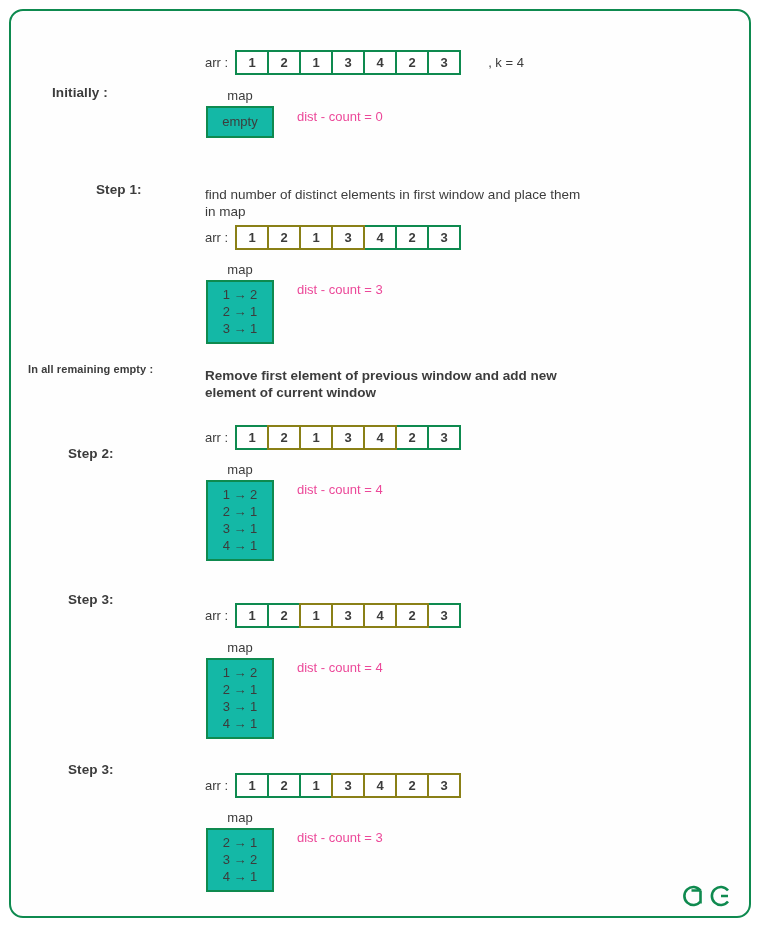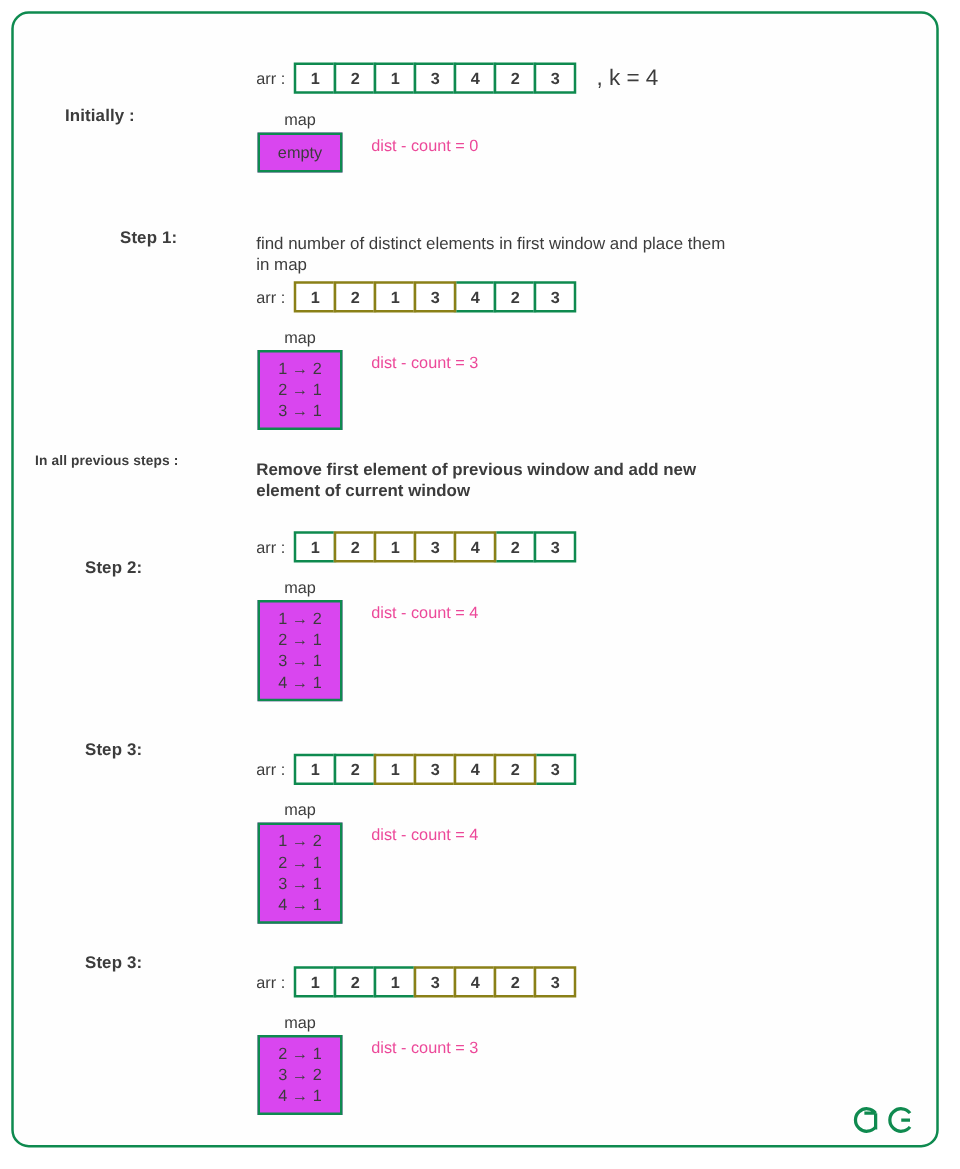--- a/index.html
+++ b/index.html
@@ -78,23 +78,23 @@
     color: #3c3c3c;
     background: #ffffff;
   }
   .cell:first-child { margin-left: 0; }
   .cell.hl {
     border-color: #8a8017;
     position: relative;
     z-index: 2;
   }
   .arr-suffix {
-    font-size: 18px;
-    color: #3c3c3c;
-    margin-left: 16px;
+    font-size: 13px;
+    color: #3c3c3c;
+    margin-left: 27px;
     white-space: nowrap;
   }
 
   
   .map-block {
     position: absolute;
     display: flex;
     align-items: flex-start;
   }
   .map-col {
@@ -104,21 +104,21 @@
     width: 70px;
   }
   .map-title {
     font-size: 13px;
     color: #3c3c3c;
     margin-bottom: 3px;
   }
   .map-box {
     box-sizing: border-box;
     border: 2px solid #0e8a4f;
-    background: #d946ef;
+    background: #14b8a6;
     min-width: 68px;
     padding: 4px 9px 5px 9px;
     display: flex;
     flex-direction: column;
     align-items: center;
   }
   .map-entry {
     font-size: 13px;
     line-height: 17px;
     color: #3c3c3c;
@@ -196,21 +196,21 @@
       <div class="map-col">
         <div class="map-title">map</div>
         <div class="map-box">
           <div class="map-entry">1 → 2</div>
           <div class="map-entry">2 → 1</div>
           <div class="map-entry">3 → 1</div>
         </div>
       </div>
       <div class="dist-text">dist - count = 3</div>
     </div>
-    <div class="step-label small" style="left: 28px; top: 363px;">In all previous steps :</div>
+    <div class="step-label small" style="left: 28px; top: 363px;">In all remaining empty :</div>
     <div class="desc" style="left: 205px; top: 367px; font-weight: bold;">Remove first element of previous window and add new element of current window</div>
     <div class="step-label" style="left: 68px; top: 414px; margin-top: 32px;">Step 2:</div>
     <div class="arr-row" style="left: 205px; top: 425px;">
       <span class="arr-tag">arr :</span>
       <div class="arr-cells">
         <div class="cell">1</div>
         <div class="cell hl">2</div>
         <div class="cell hl">1</div>
         <div class="cell hl">3</div>
         <div class="cell hl">4</div>

